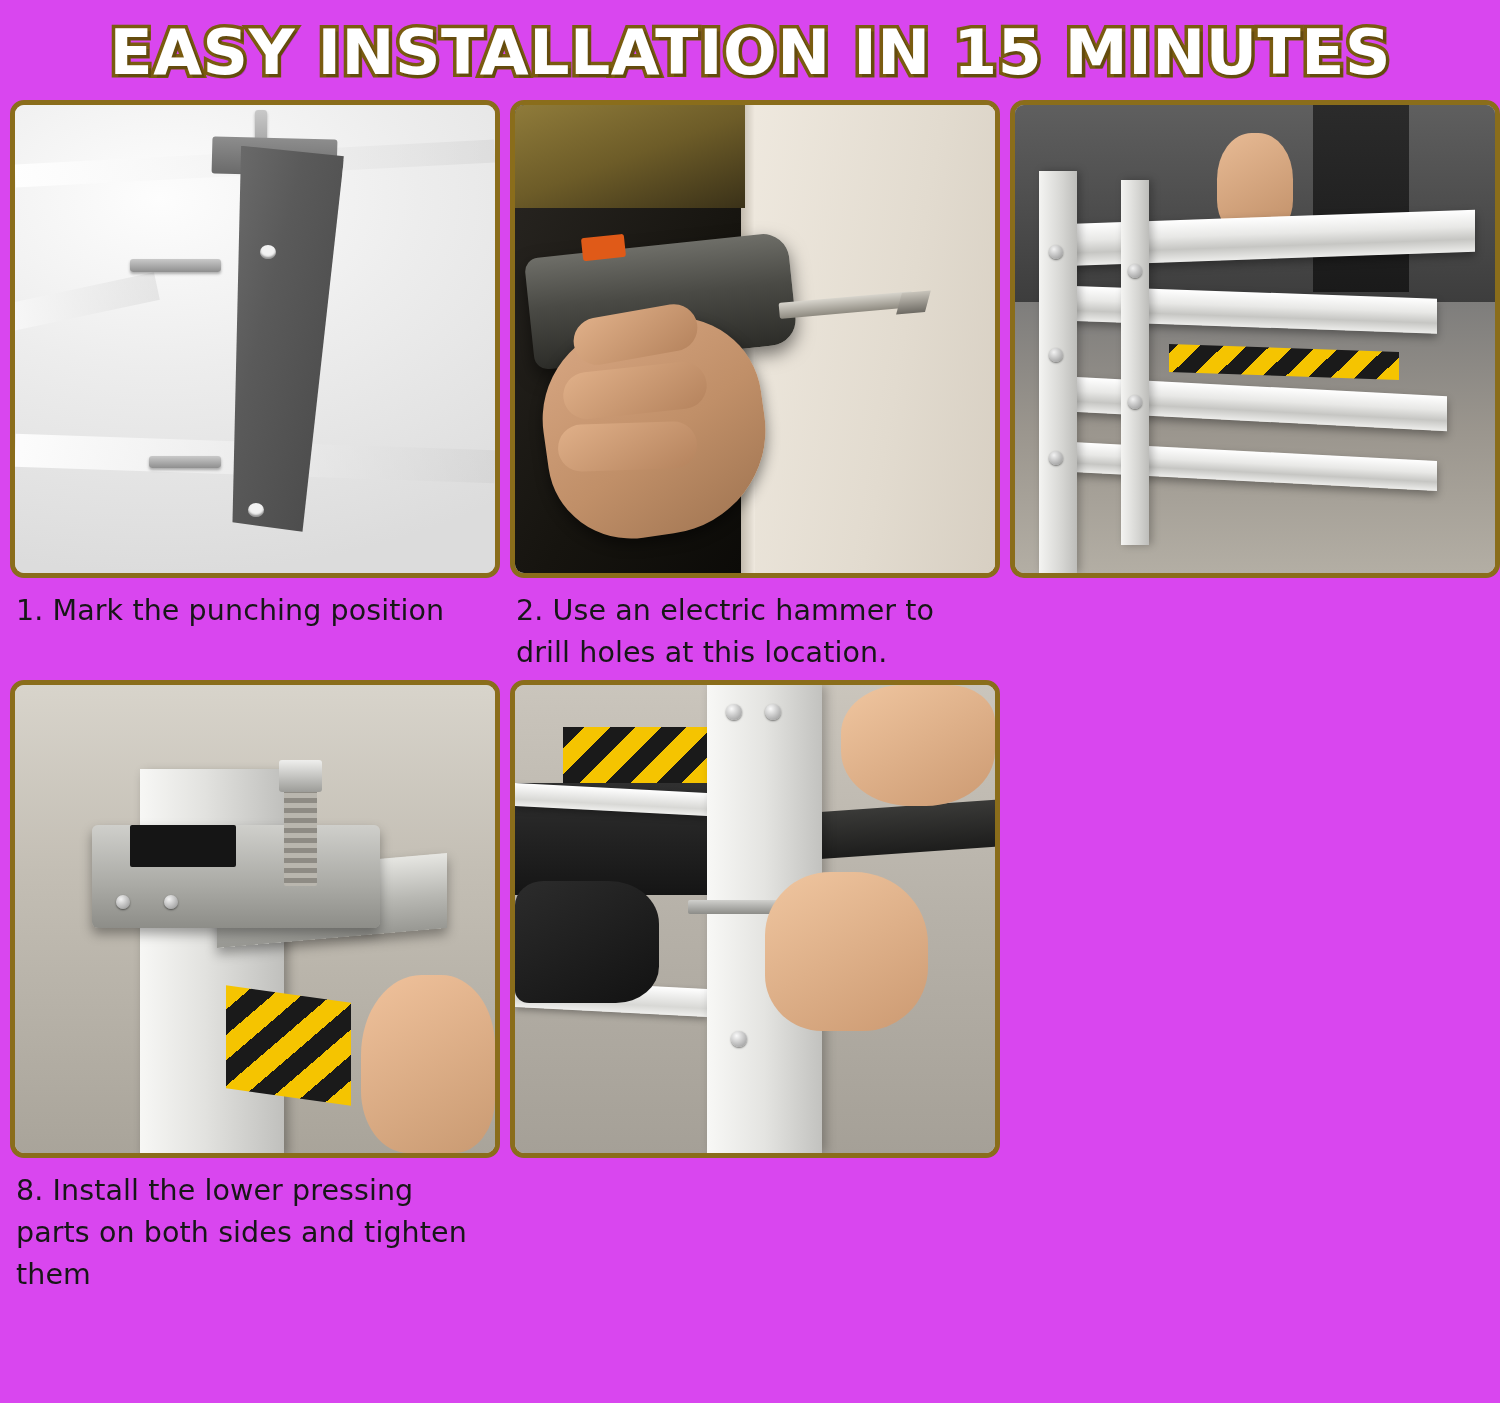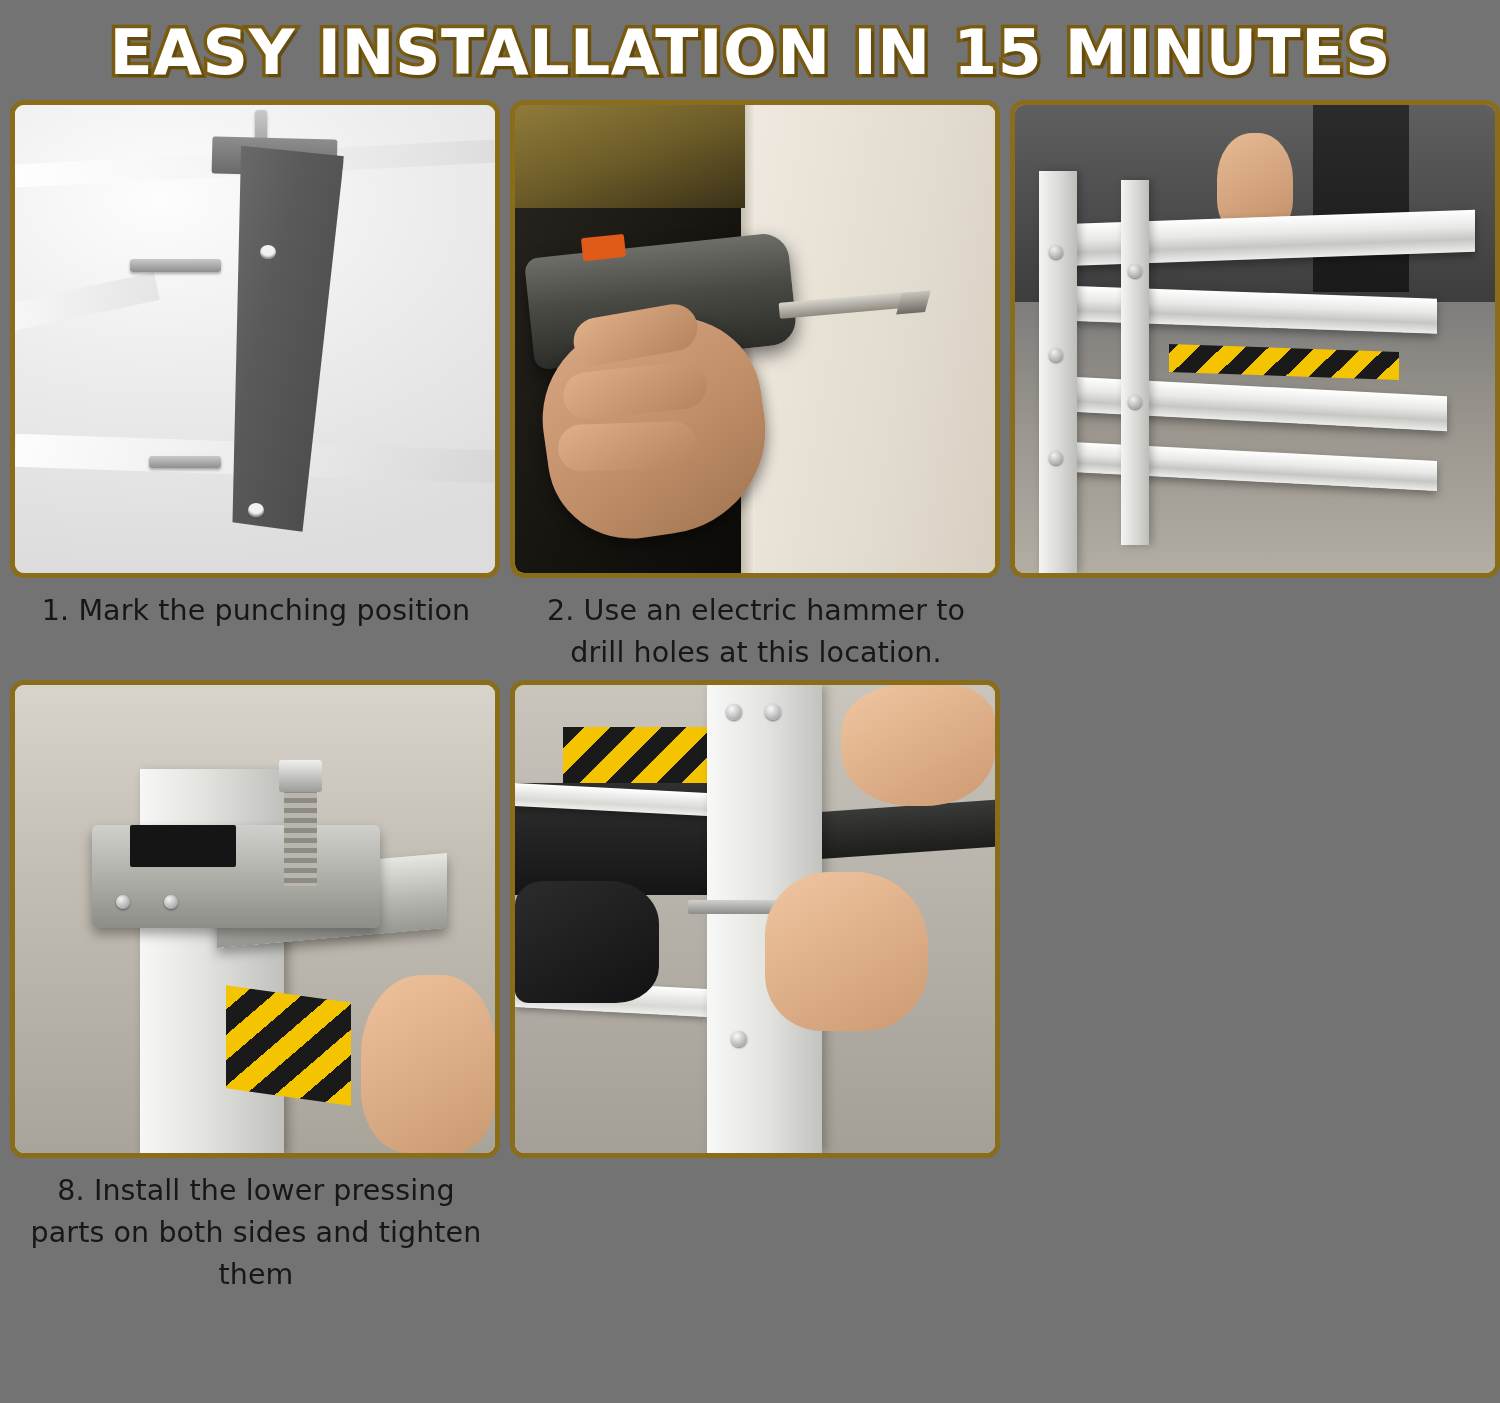--- a/index.html
+++ b/index.html
@@ -10,21 +10,21 @@
   body {
     width: 1500px;
     height: 1403px;
     font-family: "Liberation Sans", sans-serif;
     overflow: hidden;
   }
   .page {
     position: relative;
     width: 1500px;
     height: 1403px;
-    background: #737373;
+    background: #d946ef;
     box-sizing: border-box;
   }
 
   
   .header {
     height: 100px;
     display: flex;
     align-items: center;
     justify-content: center;
     padding-top: 4px;
@@ -67,21 +67,20 @@
     overflow: hidden;
     background: #cfcfcf;
   }
   .caption {
     font-family: "DejaVu Sans", sans-serif;
     font-size: 28.5px;
     line-height: 1.47;
     color: #171717;
     padding: 12px 4px 0 6px;
     letter-spacing: 0.1px;
-    text-align: center;
   }
   .row2 .photo { height: 478px; }
   .row2 .caption { padding-top: 12px; }
 
   
   .fill { position: absolute; inset: 0; }
 
   
   .s1-bg {
     background:

